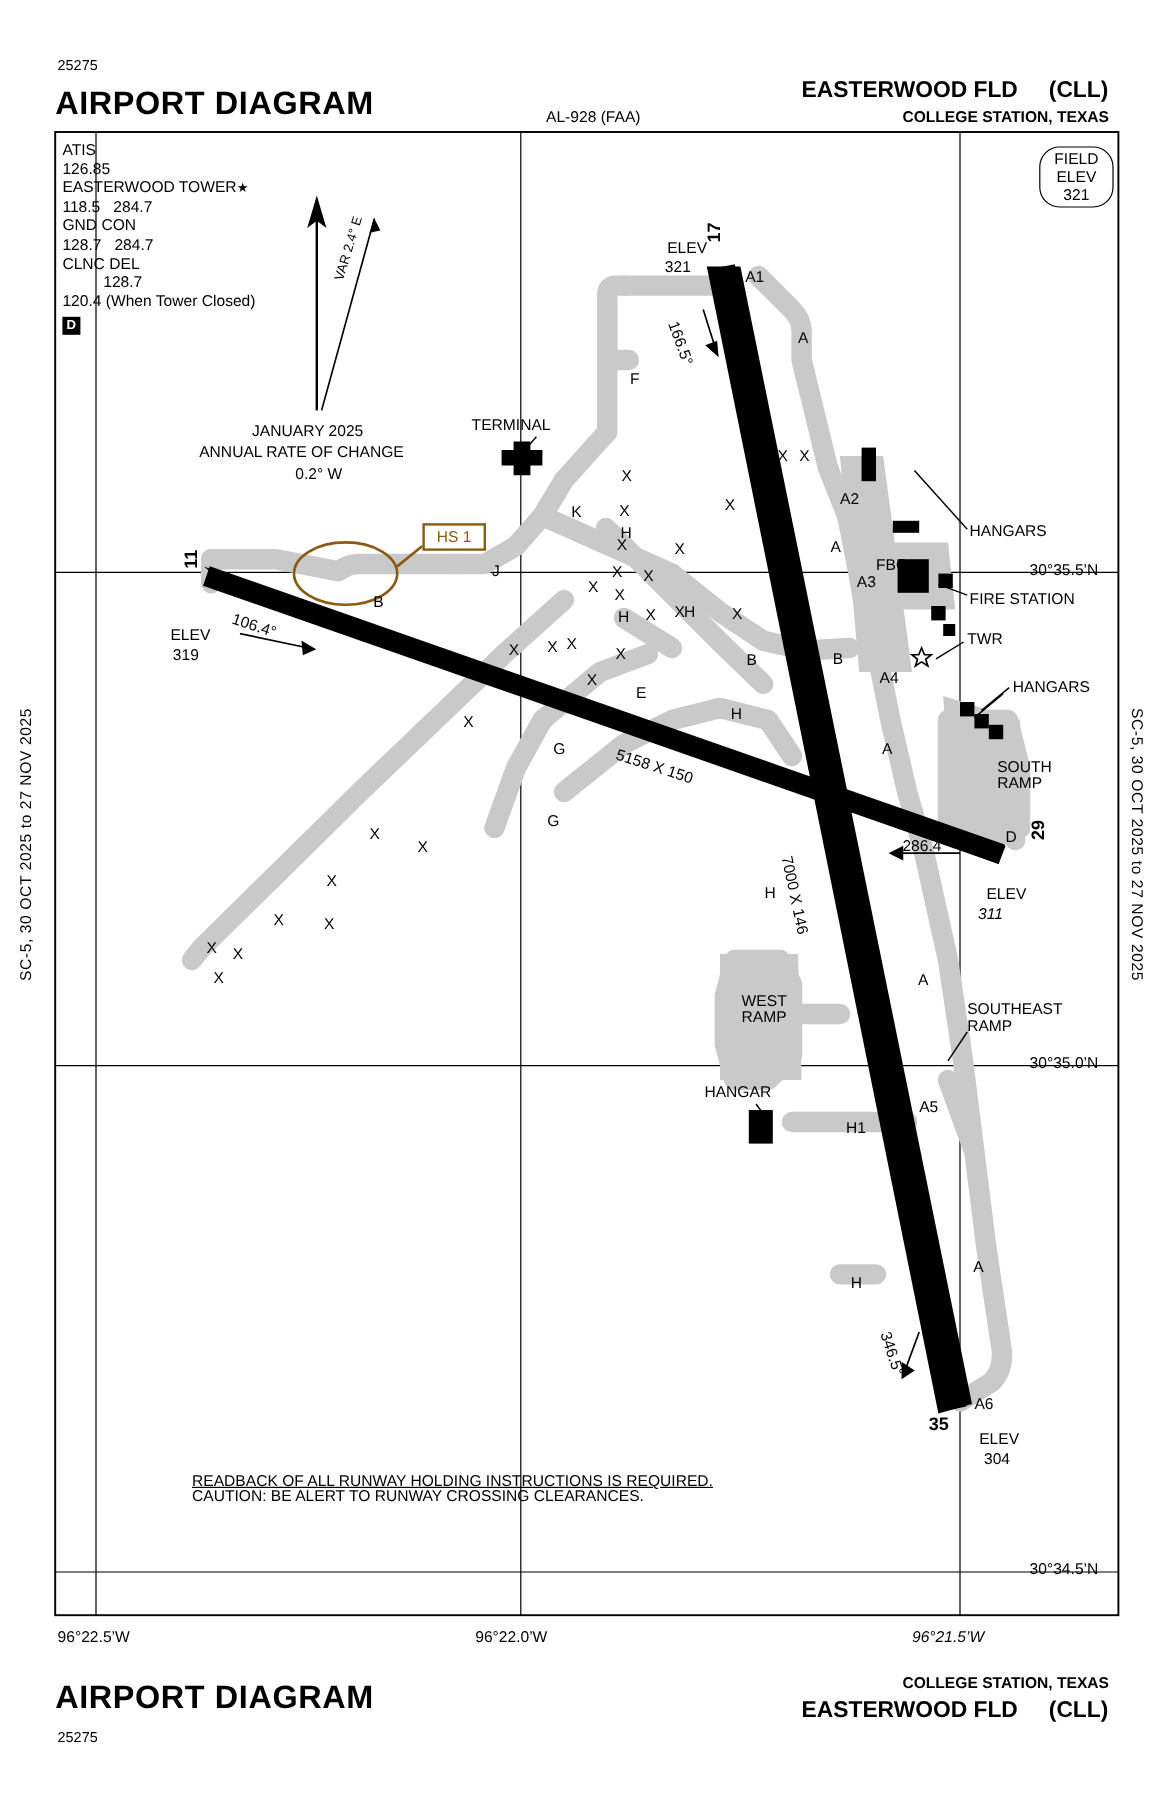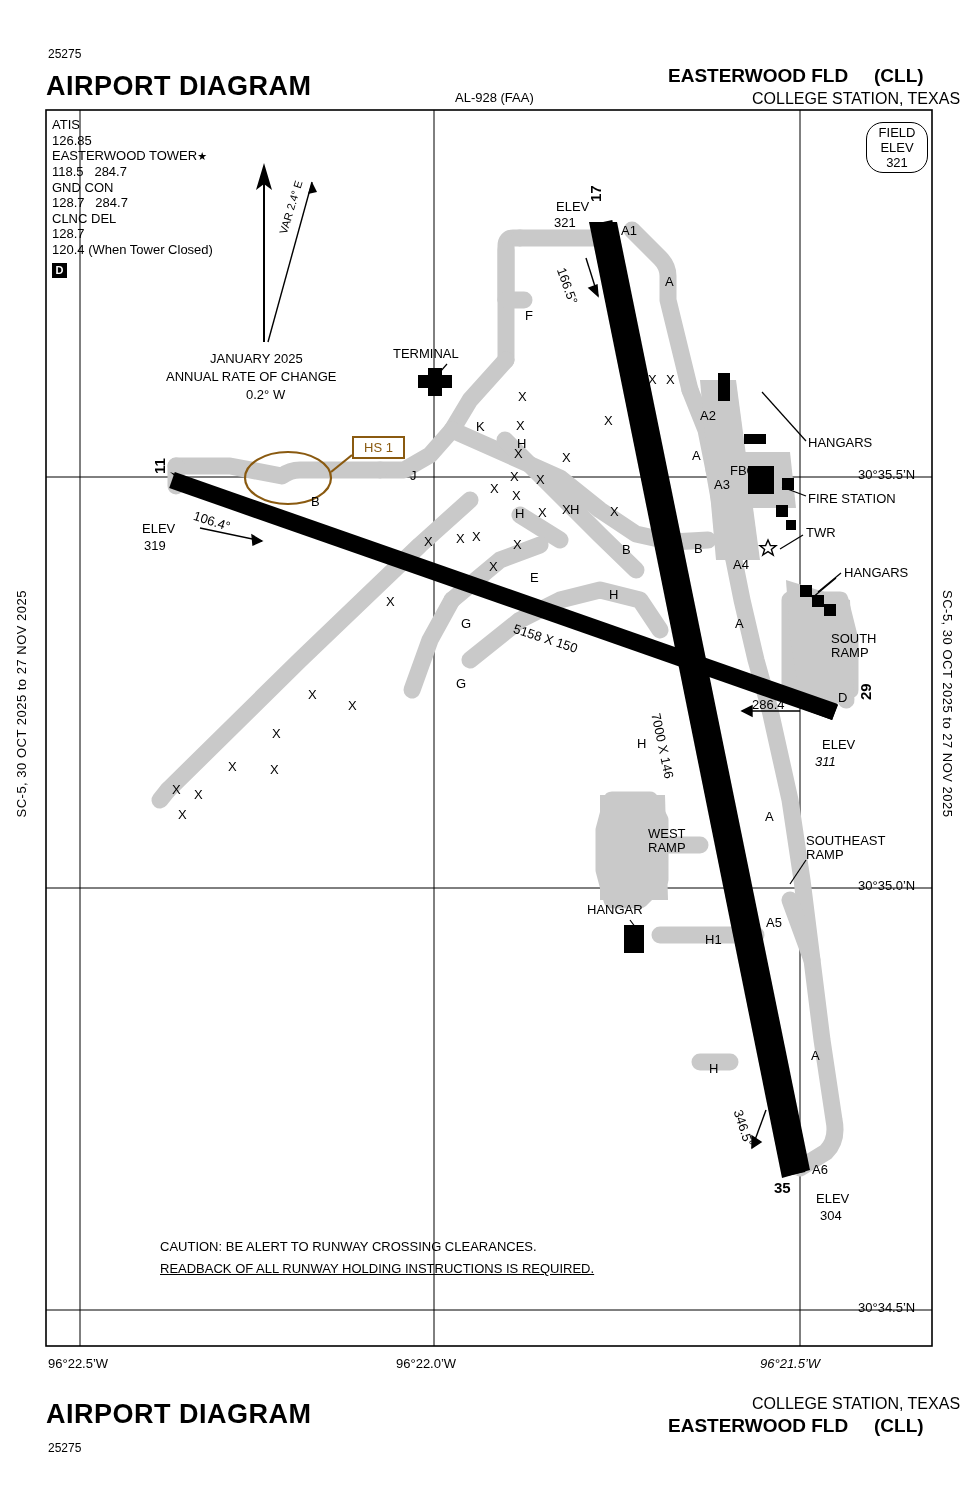--- a/index.html
+++ b/index.html
@@ -6,21 +6,21 @@
   body { width:978px; height:1500px; font-family:"Liberation Sans", sans-serif; color:#000; position:relative; overflow:hidden; }
   .root { position:absolute; left:0; top:0; width:978px; height:1500px; }
   .abs { position:absolute; }
   .t { position:absolute; white-space:pre; line-height:1.05; }
   .bold { font-weight:bold; }
   .sm { font-size:11px; }
   .md { font-size:13px; }
   .lg { font-size:15px; }
   .title { font-size:27px; font-weight:bold; letter-spacing:0.5px; }
   .hdr { font-size:19px; font-weight:bold; }
-  .hdr2 { font-size:16px; font-weight:normal; }
+  .hdr2 { font-size:13px; font-weight:bold; }
   .boxed { border:1.5px solid #000; padding:2px 6px; text-align:center; }
   .sidetext { writing-mode:vertical-rl; font-size:13px; letter-spacing:0.5px; }
   .sideleft { writing-mode:vertical-rl; transform:rotate(180deg); font-size:13px; letter-spacing:0.5px; }
   .dbox { width:15px; height:15px; background:#000; color:#fff; font-size:11px; font-weight:bold; text-align:center; line-height:15px; }
   .hsbox { border:2px solid #8a5a10; color:#8a5a10; font-size:13px; padding:2px 10px; background:#fff; }
   svg { display:block; }
   .underline { text-decoration:underline; }
 </style>
 </head>
 <body>
@@ -167,21 +167,21 @@
 
   <div class="abs" style="left:52px; top:118px; width:250px;">
     <div class="t md" style="position:relative; left:0; top:0;">ATIS</div>
     <div class="t md" style="position:relative; left:0; top:2px;">126.85</div>
     <div style="position:relative; height:4px;"></div>
     <div class="t md" style="position:relative;"><span>EASTERWOOD TOWER</span><span style="font-size:11px;">★</span></div>
     <div class="t md" style="position:relative; top:2px;">118.5   284.7</div>
     <div class="t md" style="position:relative; top:4px;">GND CON</div>
     <div class="t md" style="position:relative; top:6px;">128.7   284.7</div>
     <div class="t md" style="position:relative; top:8px;">CLNC DEL</div>
-    <div class="t md" style="position:relative; top:10px;">128.7</div>
+    <div class="t md" style="position:relative; top:10px;margin-left:34px;">128.7</div>
     <div class="t md" style="position:relative; top:12px;">120.4 (When Tower Closed)</div>
     <div class="dbox" style="position:relative; top:18px;">D</div>
   </div>
 
   <div class="abs boxed md" style="left:866px; top:122px; width:48px;border-radius:17px;">
     <div>FIELD</div>
     <div>ELEV</div>
     <div>321</div>
   </div>
 
@@ -216,21 +216,21 @@
   <div class="t md" style="left:662px; top:712px; transform:rotate(78deg); transform-origin:left top;">7000 X 146</div>
 
   <div class="t md" style="left:393px; top:347px;">TERMINAL</div>
   <div class="t md" style="left:808px; top:436px;">HANGARS</div>
   <div class="t md" style="left:730px; top:464px;">FBO</div>
   <div class="t md" style="left:808px; top:492px;">FIRE STATION</div>
   <div class="t md" style="left:806px; top:526px;">TWR</div>
   <div class="t md" style="left:844px; top:566px;">HANGARS</div>
   <div class="t md" style="left:831px; top:632px; white-space:pre-line;">SOUTH
 RAMP</div>
-  <div class="t md" style="left:648px; top:827px; white-space:pre-line;">WEST
+  <div class="t md" style="left:618px; top:827px; white-space:pre-line;">WEST
 RAMP</div>
   <div class="t md" style="left:806px; top:834px; white-space:pre-line;">SOUTHEAST
 RAMP</div>
   <div class="t md" style="left:587px; top:903px;">HANGAR</div>
 
   <div class="abs" id="taxiway-layer" style="left:0; top:0; width:892px; height:1500px;">
       <div class="t md" style="left: 621px; top: 224px;">A1</div>
       <div class="t md" style="left: 665px; top: 275px;">A</div>
       <div class="t md" style="left: 700px; top: 409px;">A2</div>
       <div class="t md" style="left: 692px; top: 449px;">A</div>
@@ -293,21 +293,21 @@
 
   <div class="t md" style="left:858px; top:468px;">30°35.5’N</div>
   <div class="t md" style="left:858px; top:879px;">30°35.0’N</div>
   <div class="t md" style="left:858px; top:1301px;">30°34.5’N</div>
   <div class="t md" style="left:48px; top:1357px;">96°22.5’W</div>
   <div class="t md" style="left:396px; top:1357px;">96°22.0’W</div>
   <div class="t md" style="left:760px; top:1357px;font-style:italic;">96°21.5’W</div>
 
 
   <div class="t md" style="left:160px; top:1240px;">CAUTION: BE ALERT TO RUNWAY CROSSING CLEARANCES.</div>
-  <div class="t md underline" style="left:160px; top:1262px;">READBACK OF ALL RUNWAY HOLDING INSTRUCTIONS IS REQUIRED.</div>
+  <div class="t md underline" style="left:160px; top:1227px;">READBACK OF ALL RUNWAY HOLDING INSTRUCTIONS IS REQUIRED.</div>
 
   <div class="abs sideleft" style="left:14px; top:590px;">SC-5,  30 OCT 2025  to  27 NOV 2025</div>
   <div class="abs sidetext" style="left:940px; top:590px;">SC-5,  30 OCT 2025  to  27 NOV 2025</div>
 
   <div class="t hdr2" style="left:752px; top:1396px;">COLLEGE STATION, TEXAS</div>
   <div class="t hdr" style="left:668px; top:1416px;">EASTERWOOD FLD</div>
   <div class="t hdr" style="left:874px; top:1416px;">(CLL)</div>
   <div class="t title" style="left:46px; top:1400px;">AIRPORT DIAGRAM</div>
   <div class="t" style="left:48px; top:1442px; font-size:12px;">25275</div>
 

